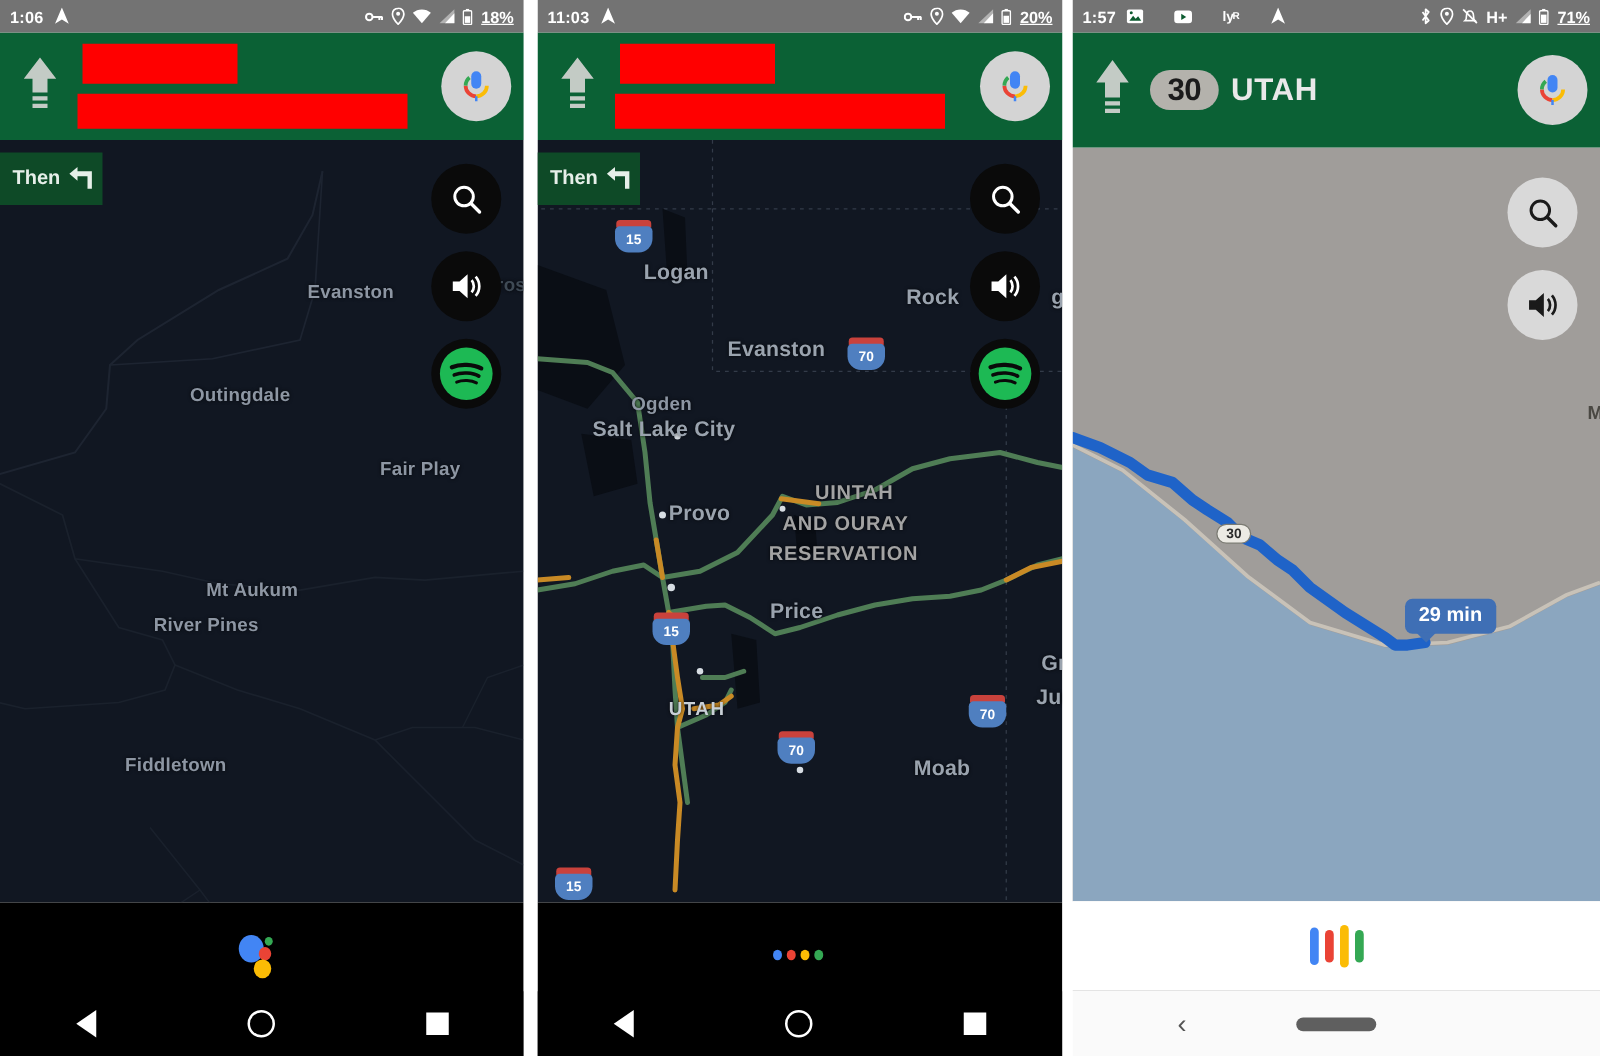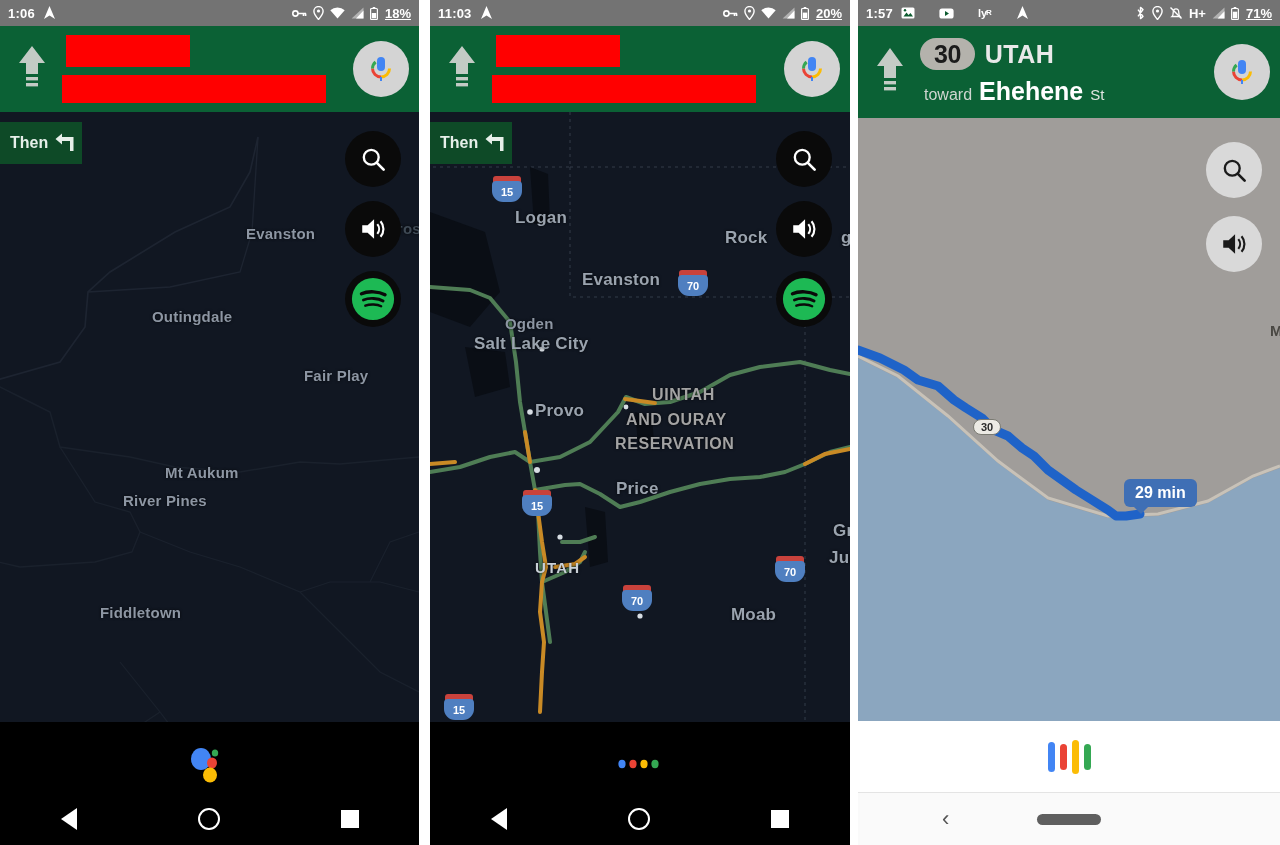--- a/index.html
+++ b/index.html
@@ -557,25 +557,20 @@
         <path d="M18 2 L31 20 H24 V32 H12 V20 H5 Z" fill="#c3cbc5"></path>
         <rect x="12" y="35" width="12" height="3.4" fill="#c3cbc5"></rect>
         <rect x="12" y="41" width="12" height="3.4" fill="#c3cbc5"></rect>
       </svg>
     </div>
     <div class="nav-center">
       <div class="rt-line1">
         <span class="shield-30">30</span>
         <span class="rt-east">UTAH</span>
       </div>
-      <div class="rt-line2">
-        <span class="rt-toward">toward</span>
-        <span class="rt-street">Ehehene</span>
-        <span class="rt-st">St</span>
-      </div>
     </div>
     <div class="mic-btn">
       <svg width="28" height="32" viewBox="0 0 28 32">
         <rect x="10" y="4" width="8" height="14" rx="4" fill="#4285F4"></rect>
         <path d="M5.5 15.5 A8.5 8.5 0 0 0 14 24" fill="none" stroke="#EA4335" stroke-width="3"></path>
         <path d="M14 24 A8.5 8.5 0 0 0 22.5 15.5" fill="none" stroke="#FBBC05" stroke-width="3"></path>
         <path d="M5.5 15.5 A8.5 8.5 0 0 1 8.6 9" fill="none" stroke="#34A853" stroke-width="3"></path>
         <rect x="13" y="24" width="2" height="4" fill="#4285F4"></rect>
       </svg>
     </div>

